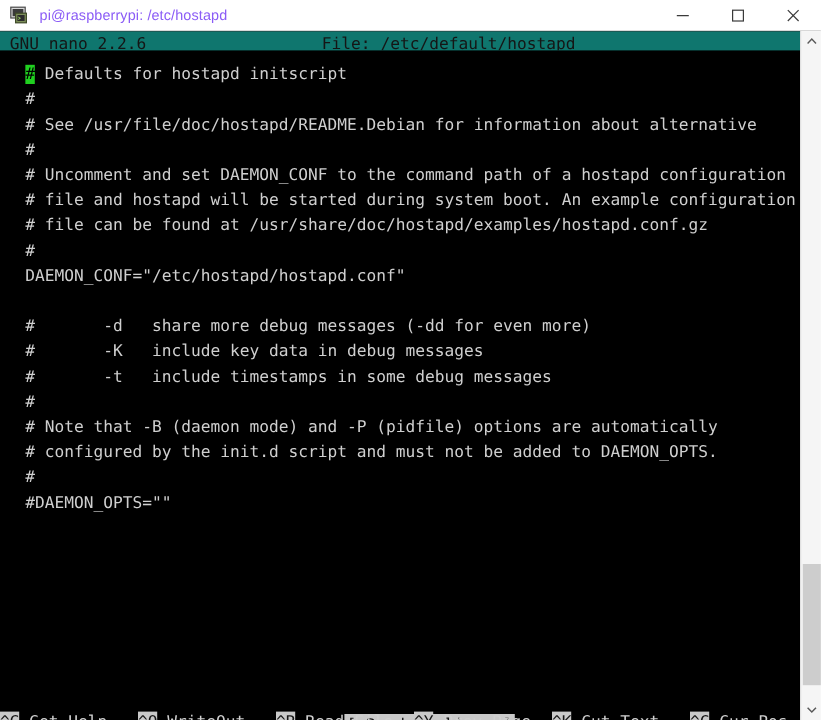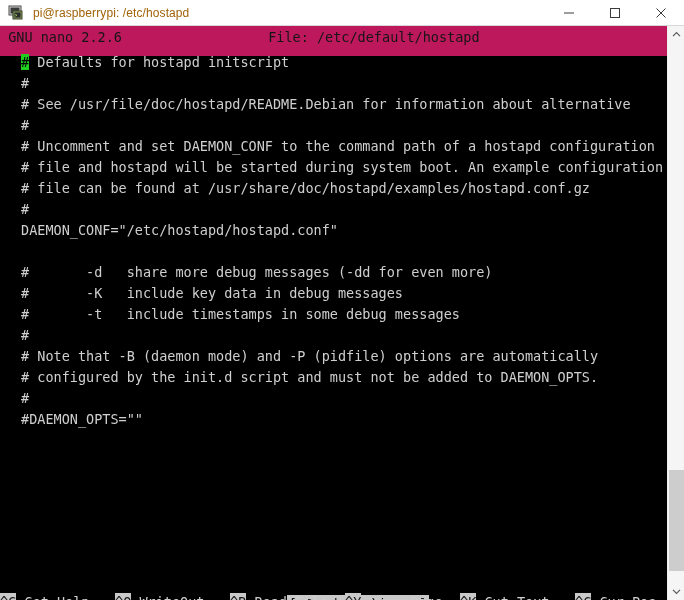--- a/index.html
+++ b/index.html
@@ -38,21 +38,21 @@
   #titlebar-icon {
     width: 18px;
     height: 18px;
     margin-left: 8px;
     margin-right: 7px;
     flex: 0 0 auto;
     position: relative;
   }
   #titlebar-title {
     font-size: 12px;
-    color: #a16207;
+    color: #8b5cf6;
     white-space: nowrap;
     letter-spacing: 0.1px;
     flex: 1 1 auto;
     overflow: hidden;
   }
   .wbtn {
     width: 46px;
     height: 25px;
     display: flex;
     align-items: center;
@@ -84,23 +84,23 @@
     font-size: 13.5px;
     letter-spacing: 0px;
     color: #cfcfcf;
   }
 
   
   #nano-header {
     position: absolute;
     left: 0; top: 0;
     width: 667px;
-    height: 30px;
+    height: 16px;
     line-height: 22px;
-    background: #be185d;
+    background: #0f766e;
     color: #151515;
     white-space: pre;
     font-family: "DejaVu Sans Mono", "Liberation Mono", monospace;
     font-size: 13.5px;
     overflow: hidden;
   }
 
   #editor {
     position: absolute;
     left: 0;

